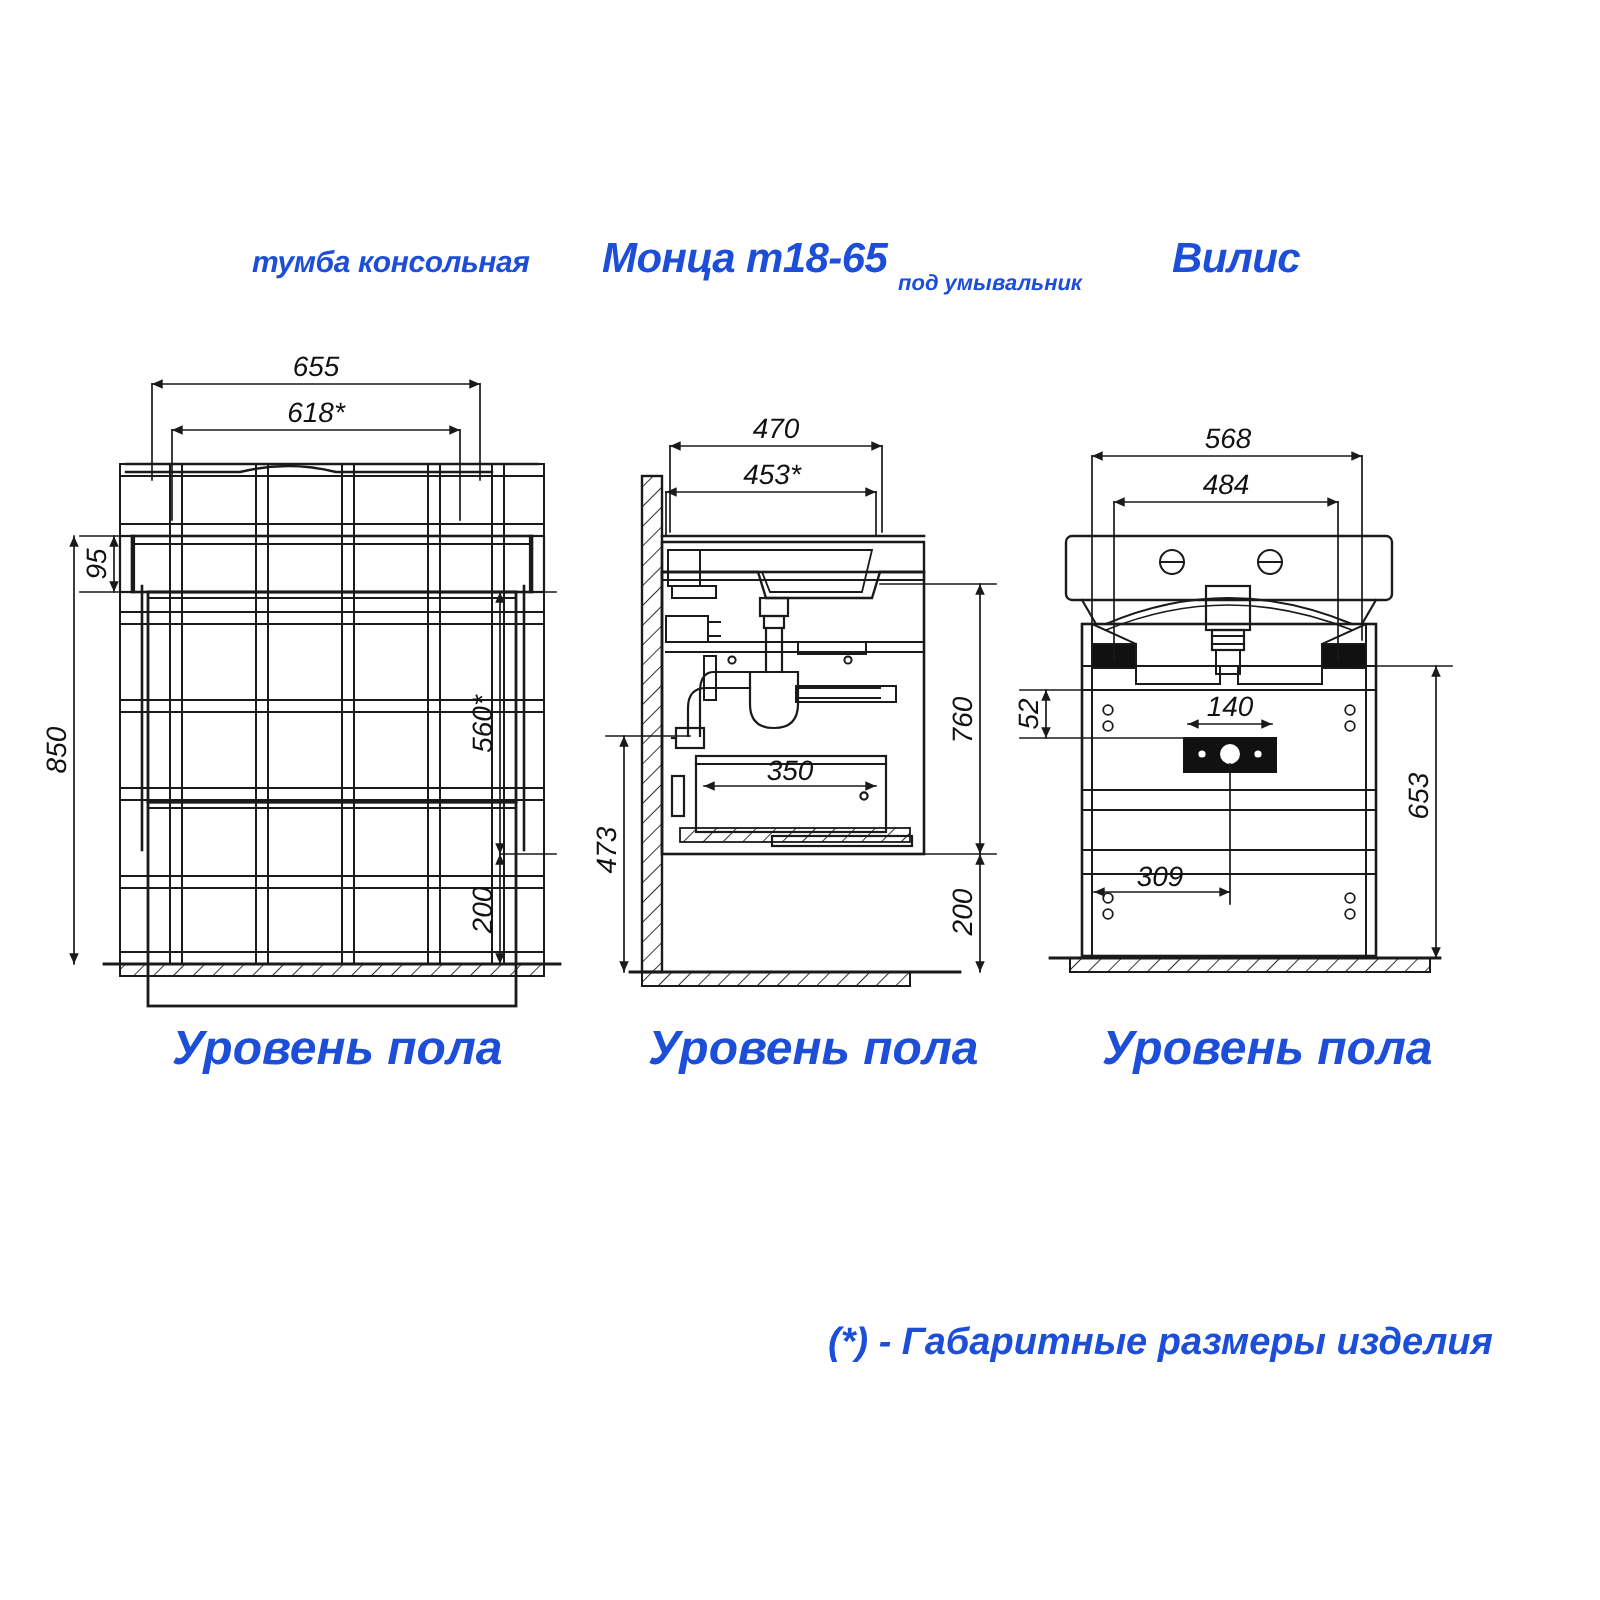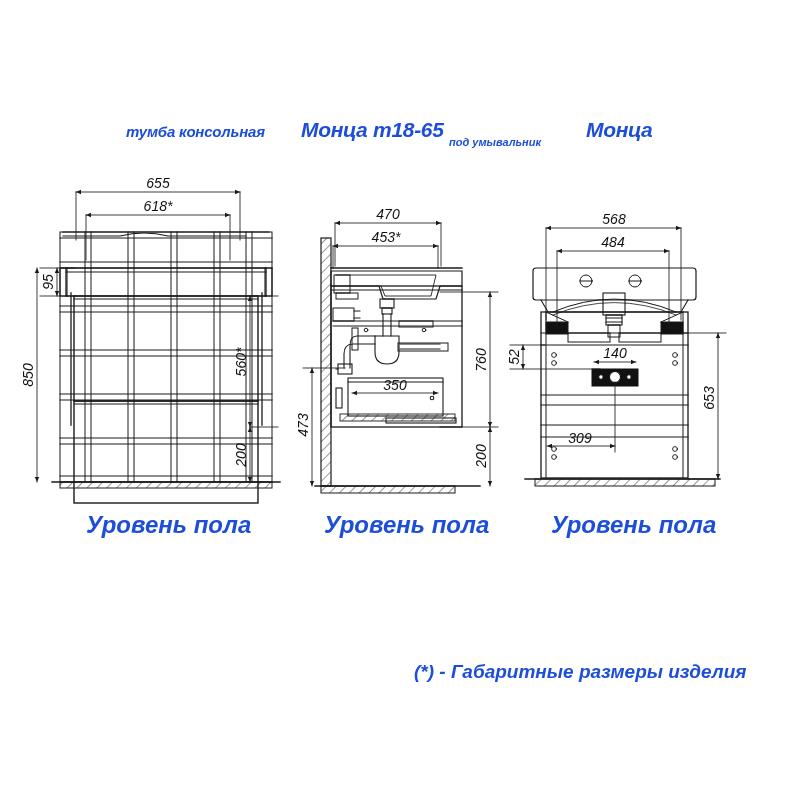--- a/index.html
+++ b/index.html
@@ -398,19 +398,19 @@
     <text x="519" y="357" text-anchor="middle" transform="rotate(-90 519 357)">52</text>
     <text x="615" y="358" text-anchor="middle">140</text>
     <text x="580" y="443" text-anchor="middle">309</text>
     <text x="714" y="398" text-anchor="middle" transform="rotate(-90 714 398)">653</text>
   </g>
 </svg>
 
 <div class="txt" id="title-light">тумба консольная</div>
 <div class="txt" id="title-bold1">Монца т18-65</div>
 <div class="txt" id="title-light2">под умывальник</div>
-<div class="txt" id="title-bold2">Монца</div>
+<div class="txt" id="title-bold2">Вилис</div>
 
 <div class="txt floor-label" id="floor-label-0">Уровень пола</div>
 <div class="txt floor-label" id="floor-label-1">Уровень пола</div>
 <div class="txt floor-label" id="floor-label-2">Уровень пола</div>
 
 <div class="txt" id="footnote">(*) - Габаритные размеры изделия</div>
 
 </body></html>

